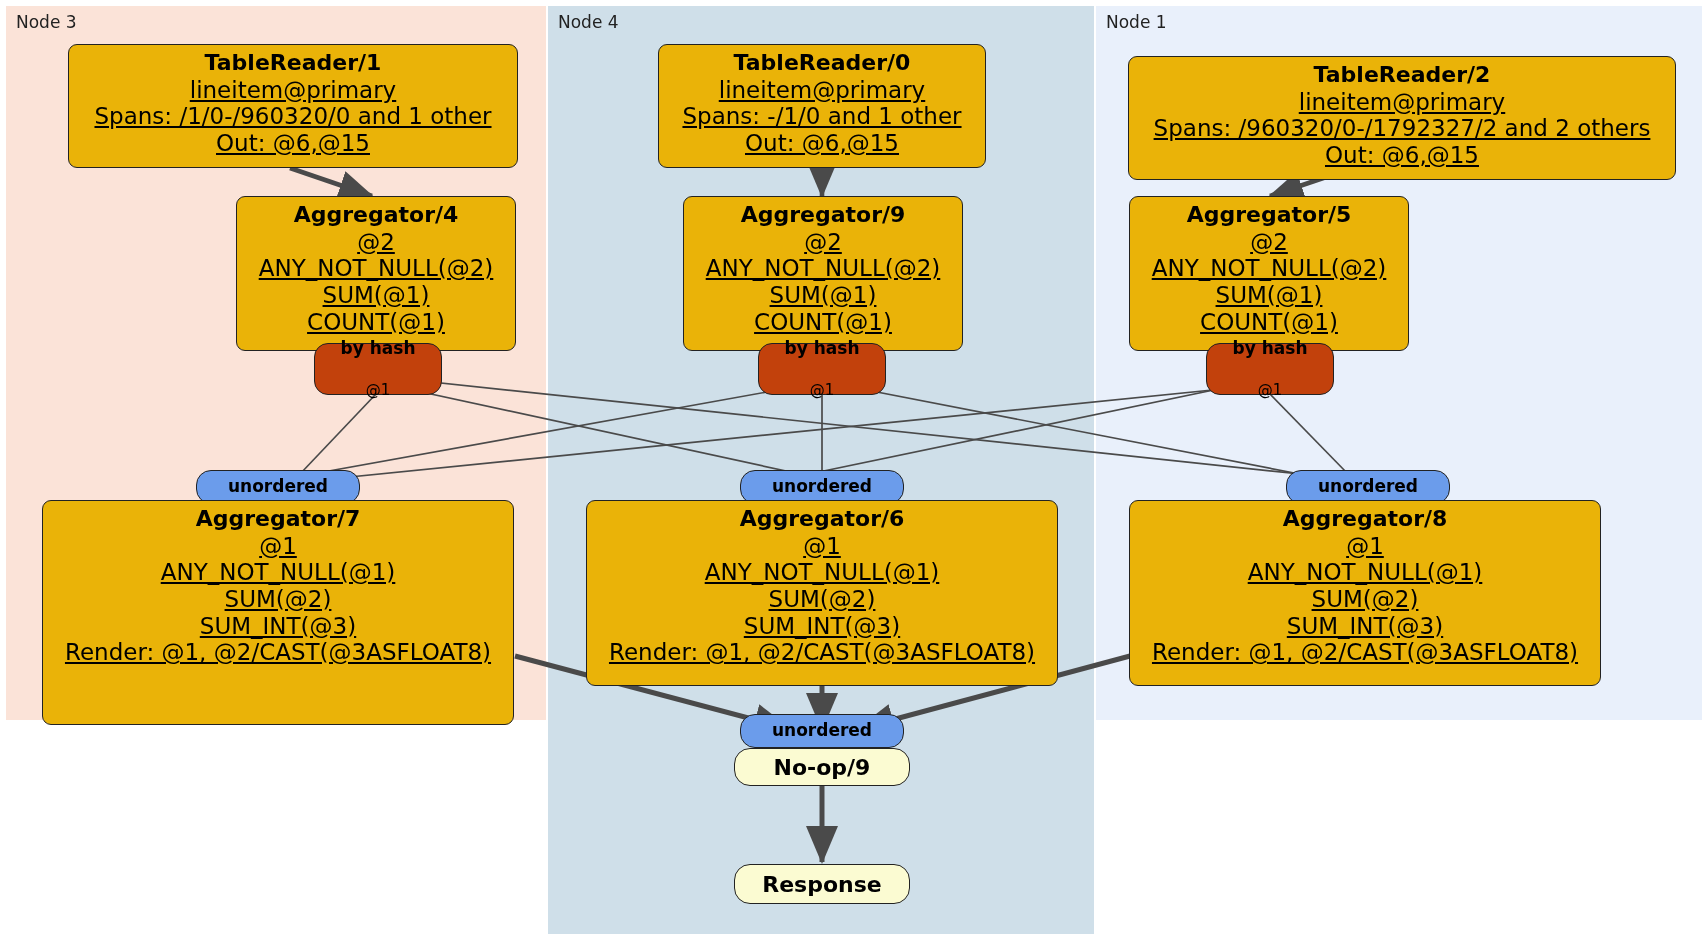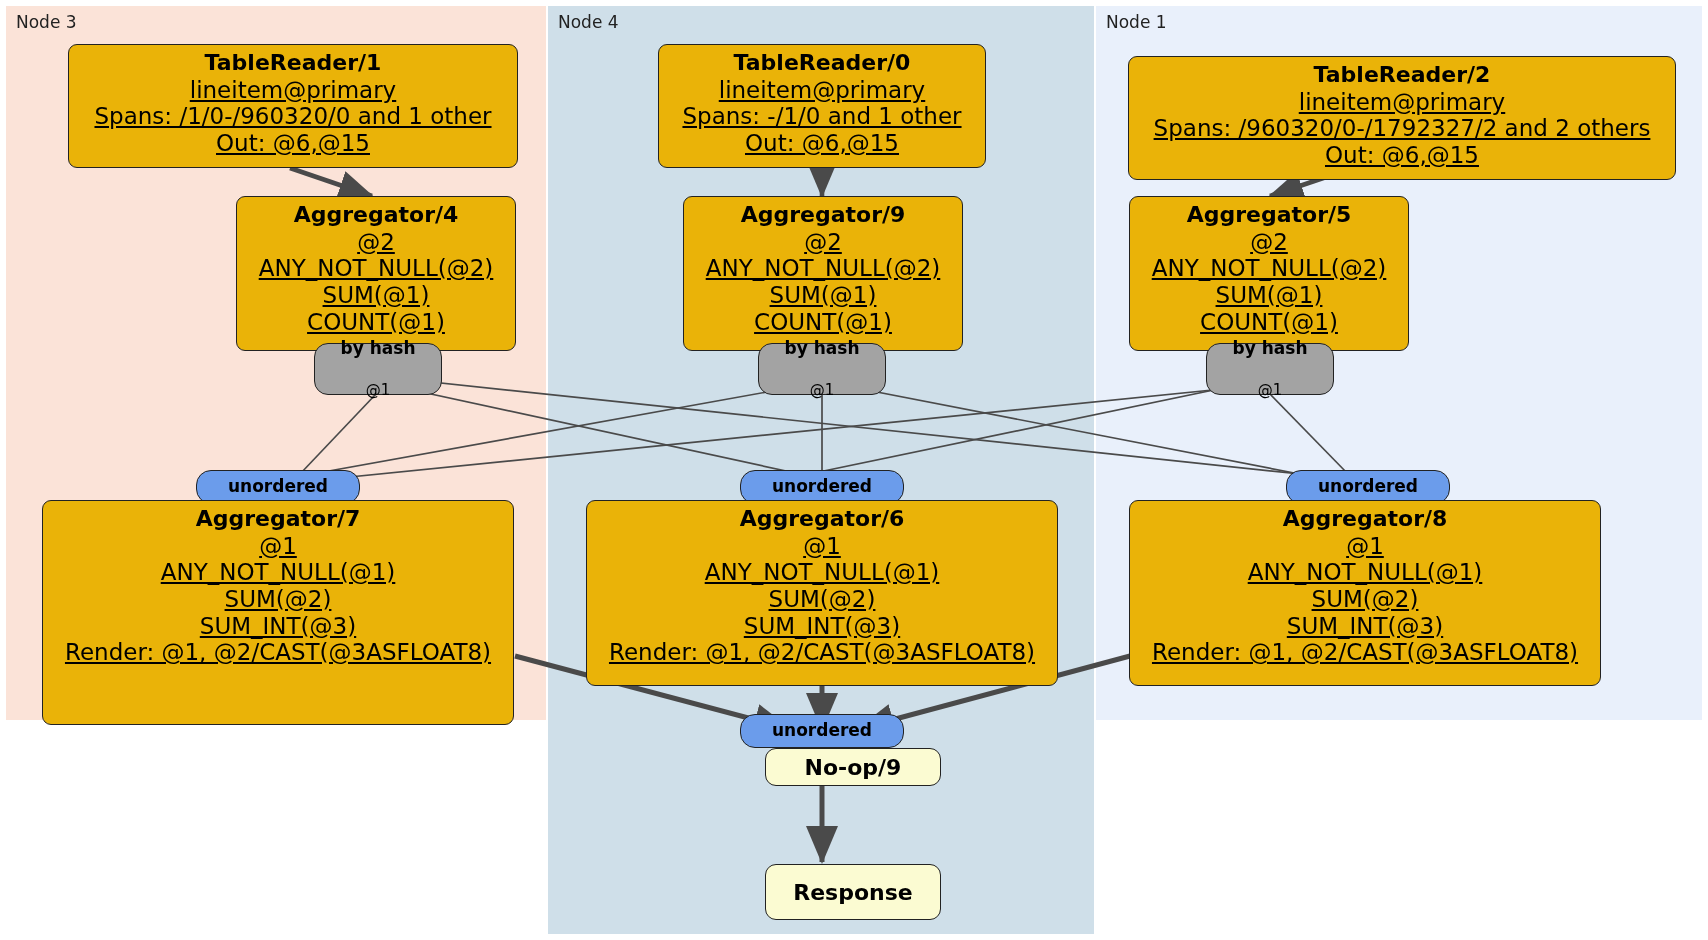--- a/index.html
+++ b/index.html
@@ -22,30 +22,30 @@
   
   .proc{position:absolute;box-sizing:border-box;background:#eab308;
         border:1.6px solid #222;border-radius:9px;
         text-align:center;color:#000;line-height:1.16;
         padding:5px 8px 4px 8px;overflow:hidden;}
   .proc .ttl{font-weight:bold;font-size:22px;letter-spacing:0px;display:block;
              margin-bottom:1px;}
   .proc .ln{font-size:23px;display:block;text-decoration:underline;}
 
   .small-proc{position:absolute;box-sizing:border-box;background:#fbfbd2;
-        border:1.6px solid #222;border-radius:11px;text-align:center;
+        border:1.6px solid #222;border-radius:16px;text-align:center;
         display:flex;align-items:center;justify-content:center;
-        font-weight:bold;font-size:22px;color:#000;margin-left:31px;}
+        font-weight:bold;font-size:22px;color:#000;}
 
   
   .router{position:absolute;box-sizing:border-box;border:1.6px solid #222;
           border-radius:14px;text-align:center;color:#000;line-height:1.12;
           display:flex;flex-direction:column;align-items:center;
           justify-content:center;}
-  .router.hash{background:#a3a3a3;gap:24px;}
+  .router.hash{background:#c2410c;gap:24px;}
   .router.hash .r1{font-weight:bold;font-size:17px;}
   .router.hash .r2{font-size:15px;}
   .router.unord{background:#6b9ceb;border-radius:15px;font-weight:bold;
                 font-size:17px;}
 </style>
 </head>
 <body>
 
 <div id="stage">
 
@@ -190,17 +190,17 @@
   </div>
 
   <div class="router unord" style="left:740px;top:714px;width:164px;height:34px;">
     <span>unordered</span>
   </div>
 
   <div class="small-proc" style="left:734px;top:748px;width:176px;height:38px;">
     <span>No-op/9</span>
   </div>
 
-  <div class="small-proc" style="left:734px;top:864px;width:176px;height:56px;">
+  <div class="small-proc" style="left:734px;top:864px;width:176px;height:40px;">
     <span>Response</span>
   </div>
 
 </div>
 
 </body></html>

